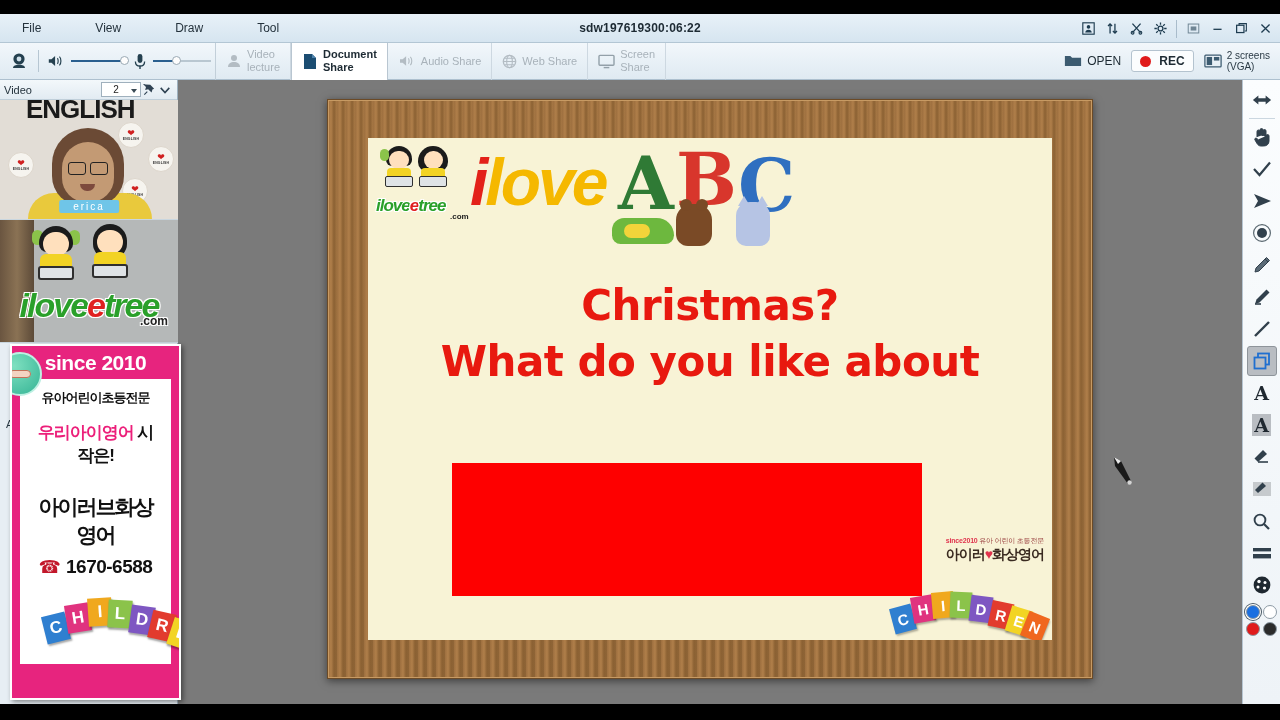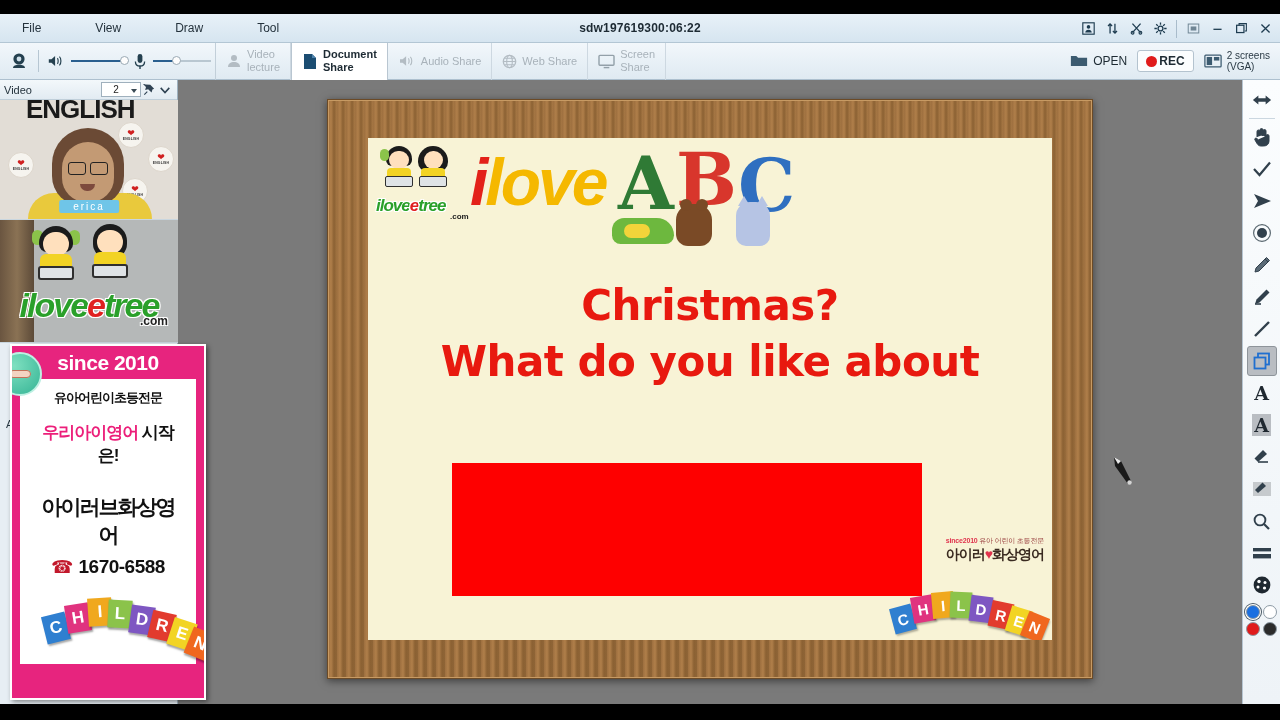--- a/index.html
+++ b/index.html
@@ -71,21 +71,21 @@
     border-left:1px solid #b9c6d1; border-right:1px solid #b9c6d1;
   }
   .share-tab .lbl { display:flex; flex-direction:column; }
   .share-tab.one-line .lbl { flex-direction:row; }
 
   .tb-right {
     margin-left:auto; display:flex; align-items:center; gap:10px; padding-right:10px;
   }
   .open-btn { display:flex; align-items:center; gap:5px; font-size:12px; color:#1d2a33; }
   .rec-btn {
-    display:flex; align-items:center; gap:2px; font-size:12px; font-weight:bold; color:#1d2a33;
+    display:flex; align-items:center; gap:8px; font-size:12px; font-weight:bold; color:#1d2a33;
     background:#fbfdfe; border:1px solid #b4c3cf; border-radius:3px; padding:3px 8px;
   }
   .rec-dot { width:11px; height:11px; border-radius:50%; background:#e01b1b; }
   .screens { display:flex; align-items:center; gap:5px; font-size:10px; color:#2a3a45; line-height:1.1; text-align:left;}
 
   
   .sidebar {
     position:absolute; left:0; top:80px; width:178px; height:624px;
     background:#e7eef4; border-right:1px solid #9fb2c0;
   }
@@ -168,21 +168,21 @@
   .logo-text .e { color:#e02020; }
   .logo-dotcom { position:absolute; right:10px; bottom:14px; font-size:12px; font-weight:bold; color:#222;
     text-shadow: -1px -1px 0 #fff, 1px -1px 0 #fff, -1px 1px 0 #fff, 1px 1px 0 #fff;}
   .agenda-row {
     position:absolute; left:0; top:338px; width:178px; height:16px;
     font-size:11px; color:#2a3a45; padding-left:6px; background:#e7eef4;
   }
 
   
   .ad-panel {
-    position:absolute; left:10px; top:344px; width:196px; height:356px;
+    position:absolute; left:10px; top:344px; width:171px; height:356px;
     background:#e7247e; border:2px solid #ffffff; box-shadow:2px 2px 5px rgba(0,0,0,.45);
     overflow:hidden; z-index:40;
   }
   .ad-since { text-align:center; color:#fff; font-size:21px; font-weight:bold; padding:5px 0 4px; letter-spacing:-.5px;}
   .ad-white {
     margin:0 8px; background:#fff; padding:10px 16px 4px; text-align:center;
   }
   .ad-l1 { font-size:13px; font-weight:bold; color:#111; letter-spacing:-1px; }
   .ad-l2 { font-size:17px; font-weight:bold; margin-top:14px; letter-spacing:-1px; color:#111; }
   .ad-l2 .pink { color:#ec1f7a; }

